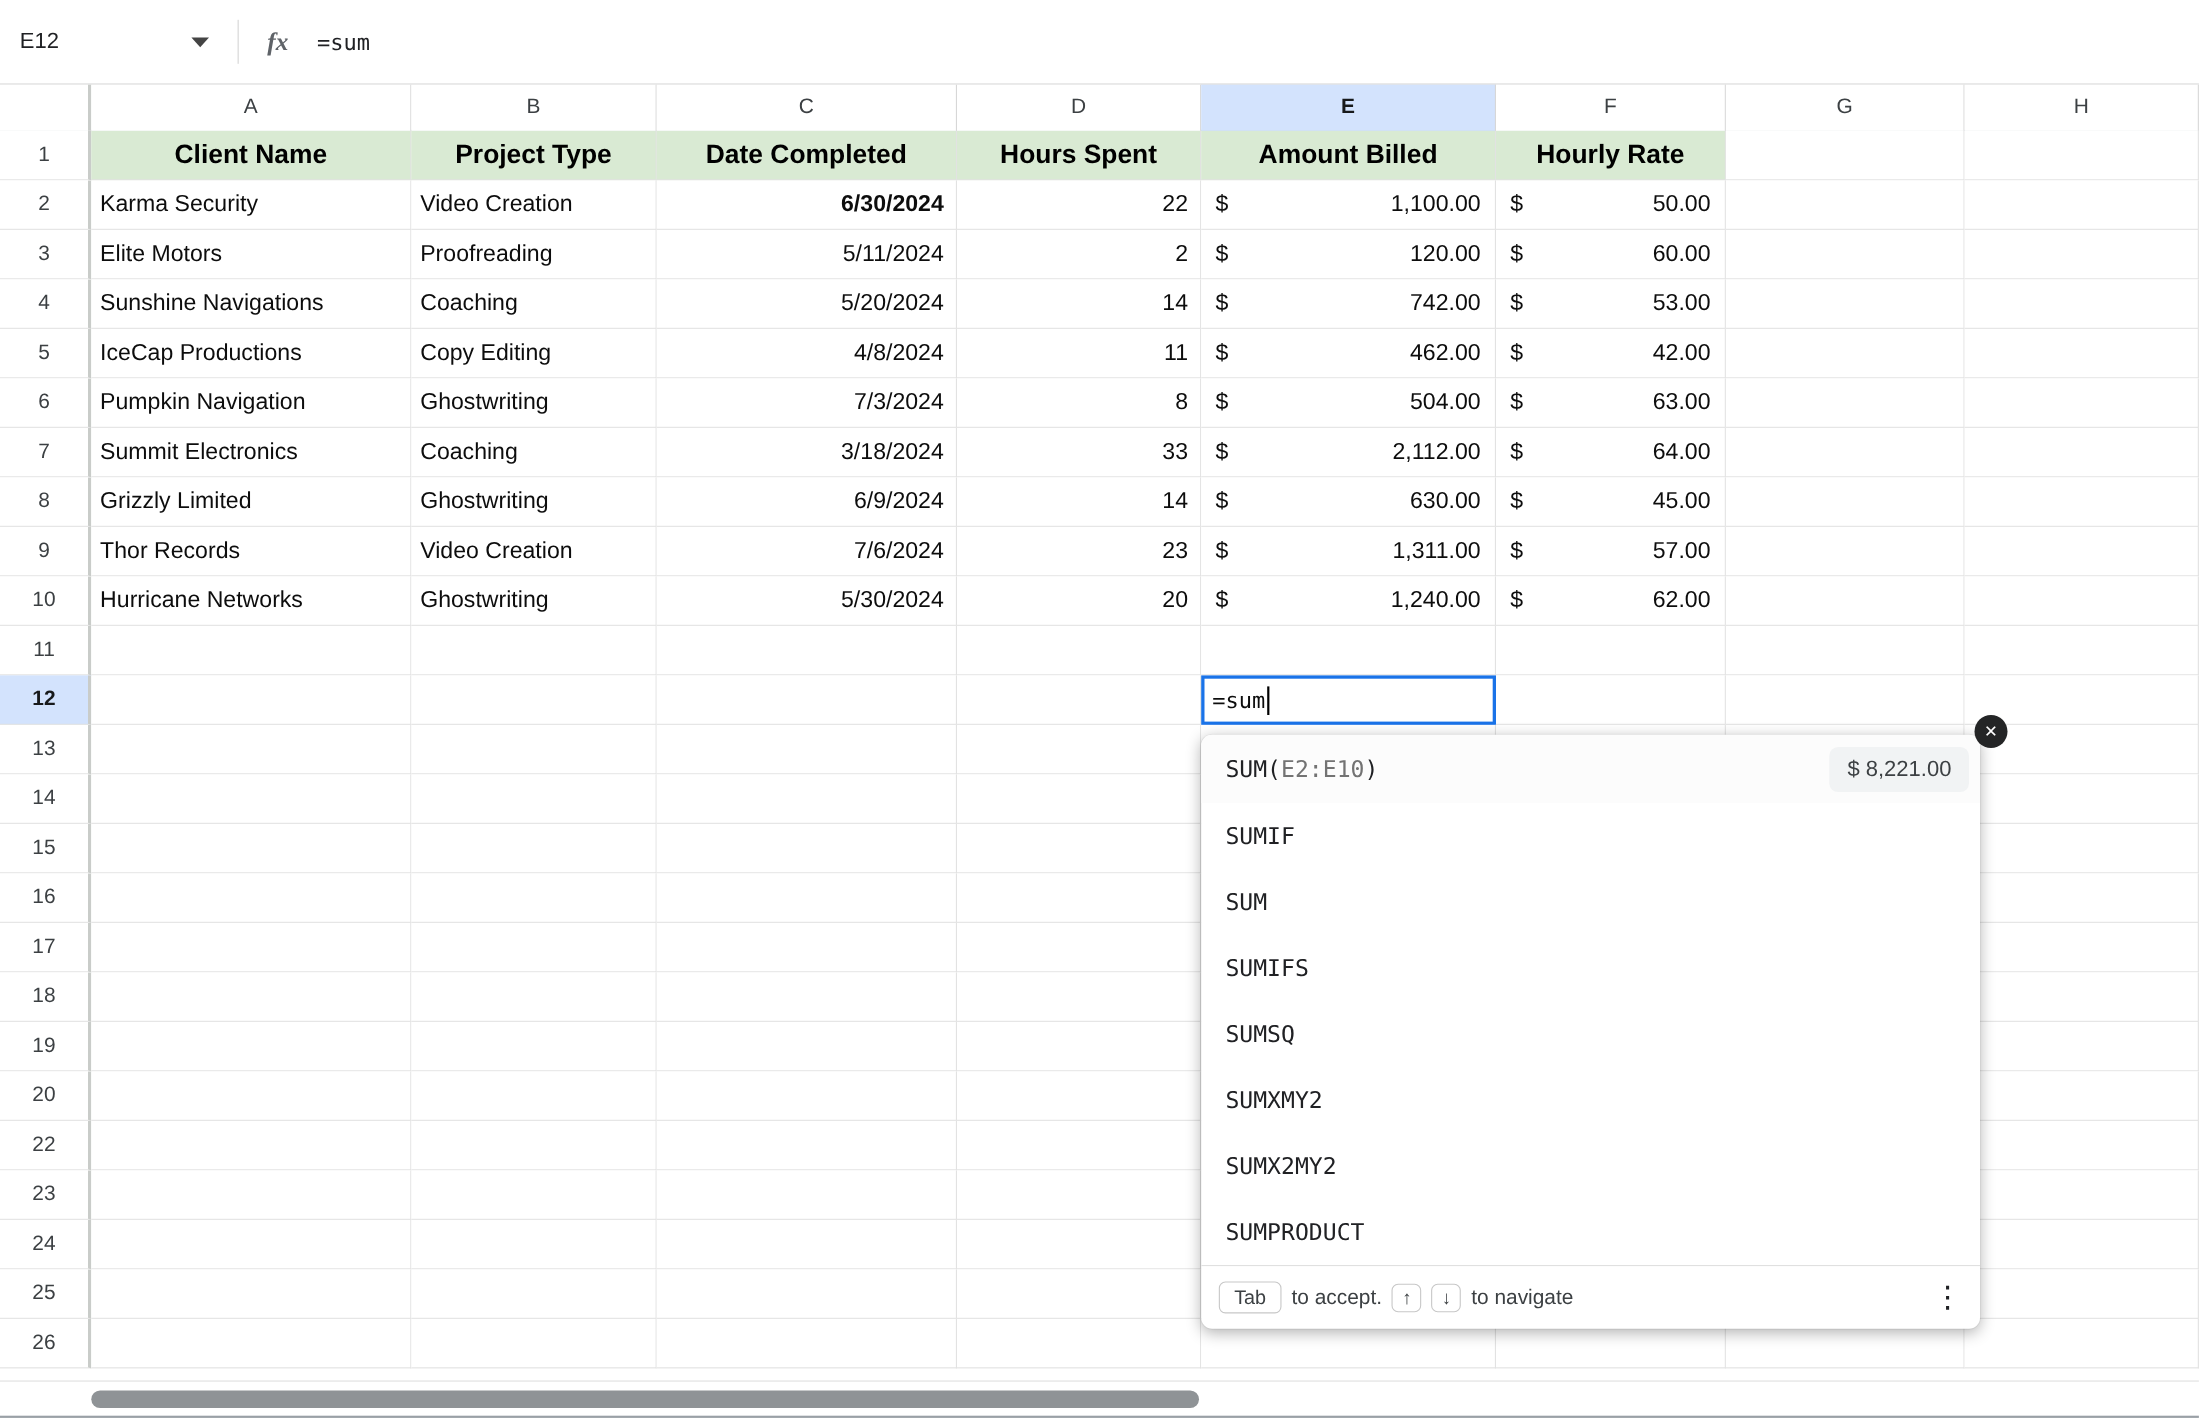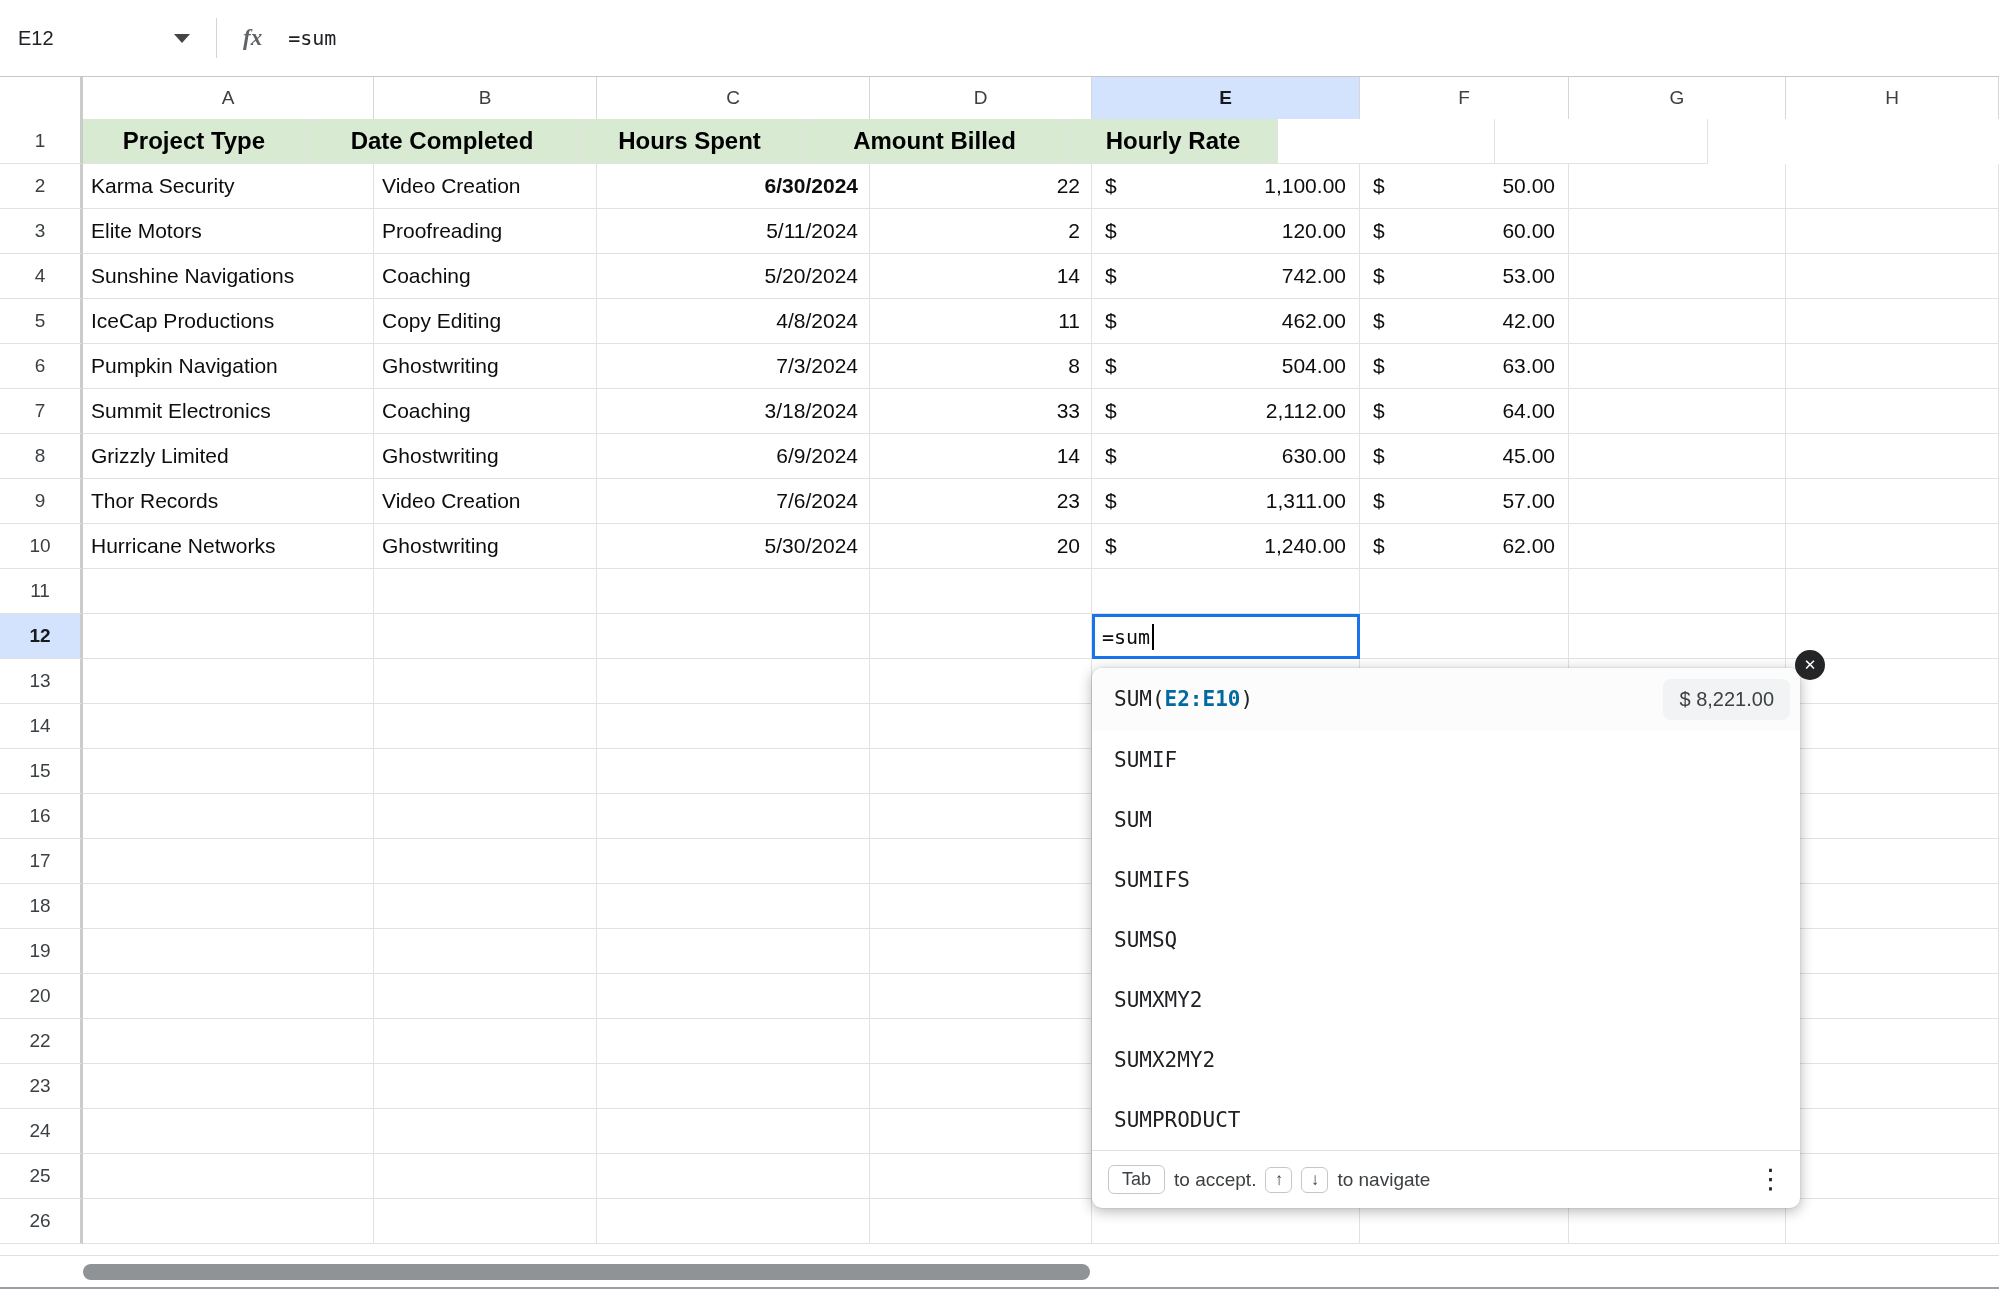--- a/index.html
+++ b/index.html
@@ -28,21 +28,21 @@
   .cell.th { background:#d9ead3; font-weight:bold; justify-content:center; font-size:24px; color:#000; }
   .cell.right { justify-content:flex-end; padding-right:11px; }
   .cell.acct { justify-content:space-between; padding:0 13px; }
   .cell.editing { border:3px solid #1a73e8; padding:0 0 0 7px; background:#fff; font-family:"DejaVu Sans Mono", monospace; font-size:20px; }
   .cursor { display:inline-block; width:2px; height:26px; background:#000; margin-left:2px; }
 
   
   .autocomplete { position:absolute; left:1092px; top:668px; width:708px; background:#fff; border-radius:10px; box-shadow:0 3px 14px rgba(0,0,0,.30), 0 0 0 1px rgba(0,0,0,.04); z-index:10; overflow:hidden; }
   .suggestion { height:62px; display:flex; align-items:center; justify-content:space-between; padding:0 10px 0 22px; background:#fcfcfc; cursor:pointer; }
   .sg-formula { font-family:"DejaVu Sans Mono", monospace; font-size:21px; color:#202124; }
-  .sg-formula .range { color:#0369a1;font-weight:bold; }
+  .sg-formula .range { color:#737373; }
   .preview-chip { background:#f1f3f4; color:#3c4043; font-size:20px; padding:9px 16px; border-radius:8px; }
   .fn-item { height:60px; display:flex; align-items:center; padding-left:22px; font-family:"DejaVu Sans Mono", monospace; font-size:21px; color:#202124; cursor:pointer; }
   .ac-footer { height:58px; border-top:1px solid #e0e0e0; display:flex; align-items:center; padding:0 14px 0 16px; font-size:19px; color:#3c4043; }
   .ac-footer > * { margin-right:9px; }
   .key-chip { border:1px solid #c7c7c7; border-radius:6px; background:#fff; padding:3px 13px; font-size:18px; color:#3c4043; }
   .key-chip.sq { padding:2px 5px; font-size:17px; min-width:27px; text-align:center; }
   .kebab { margin-left:auto; margin-right:2px; font-size:27px; color:#202124; line-height:1; cursor:pointer; }
   .ac-close { position:absolute; left:1795px; top:650px; width:30px; height:30px; border-radius:50%; background:#242526; color:#fff; display:flex; align-items:center; justify-content:center; font-size:15px; z-index:11; cursor:pointer; }
 
   
@@ -72,20 +72,21 @@
         <div class="col-header" style="width: 273px;">C</div>
         <div class="col-header" style="width: 222px;">D</div>
         <div class="col-header selected" style="width: 268px;">E</div>
         <div class="col-header" style="width: 209px;">F</div>
         <div class="col-header" style="width: 217px;">G</div>
         <div class="col-header" style="width: 213px;">H</div>
       </div>
     <div>
         <div class="grid-row">
           <div class="row-num">1</div>
+          <div class="cell th" style="width: 291px;">Client Name</div>
           <div class="cell th" style="width: 223px;">Project Type</div>
           <div class="cell th" style="width: 273px;">Date Completed</div>
           <div class="cell th" style="width: 222px;">Hours Spent</div>
           <div class="cell th" style="width: 268px;">Amount Billed</div>
           <div class="cell th" style="width: 209px;">Hourly Rate</div>
           <div class="cell" style="width: 217px;"></div>
           <div class="cell" style="width: 213px;"></div>
         </div>
         <div class="grid-row">
           <div class="row-num">2</div>

